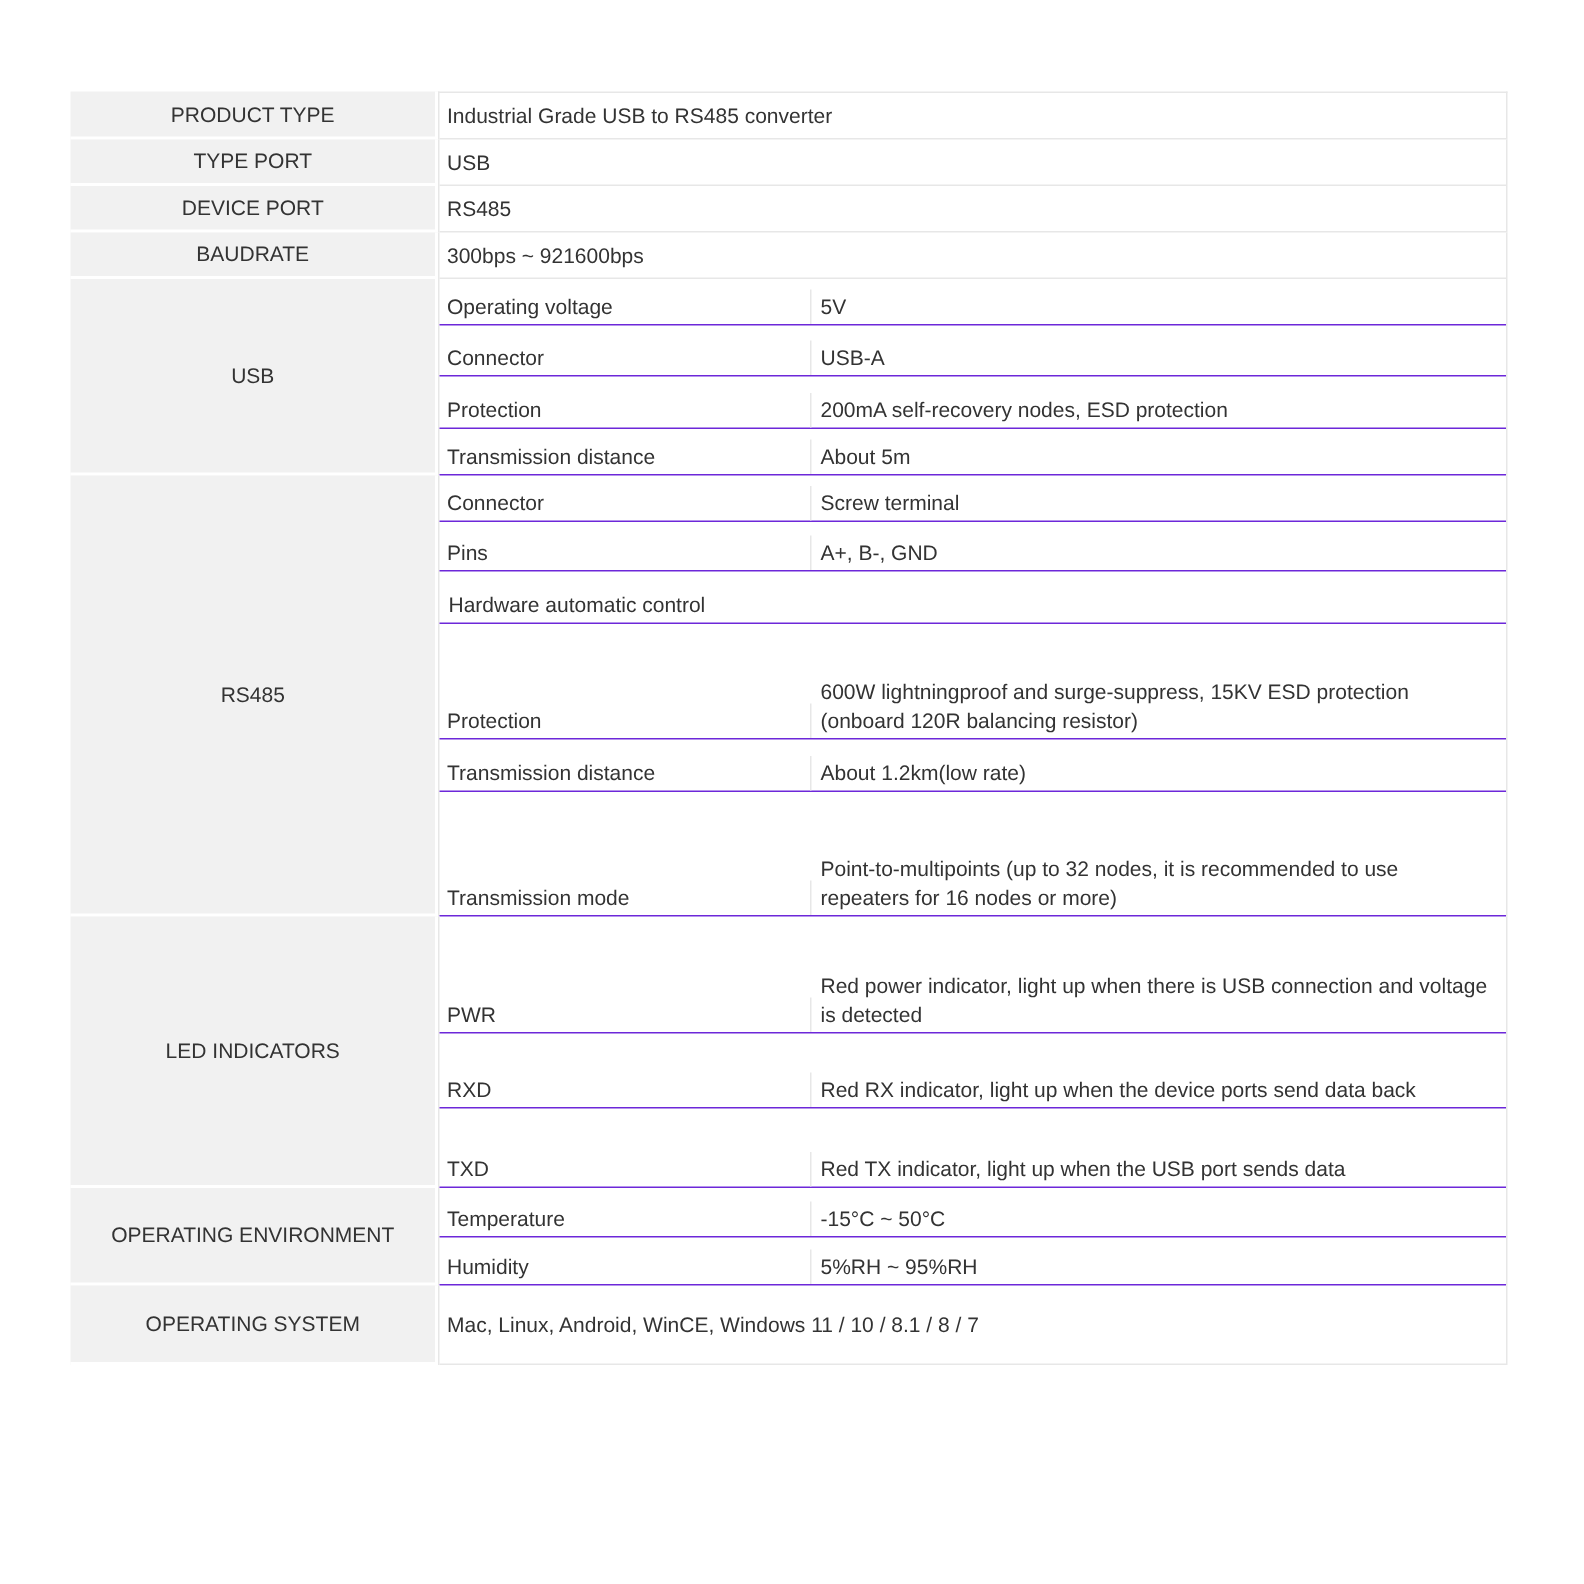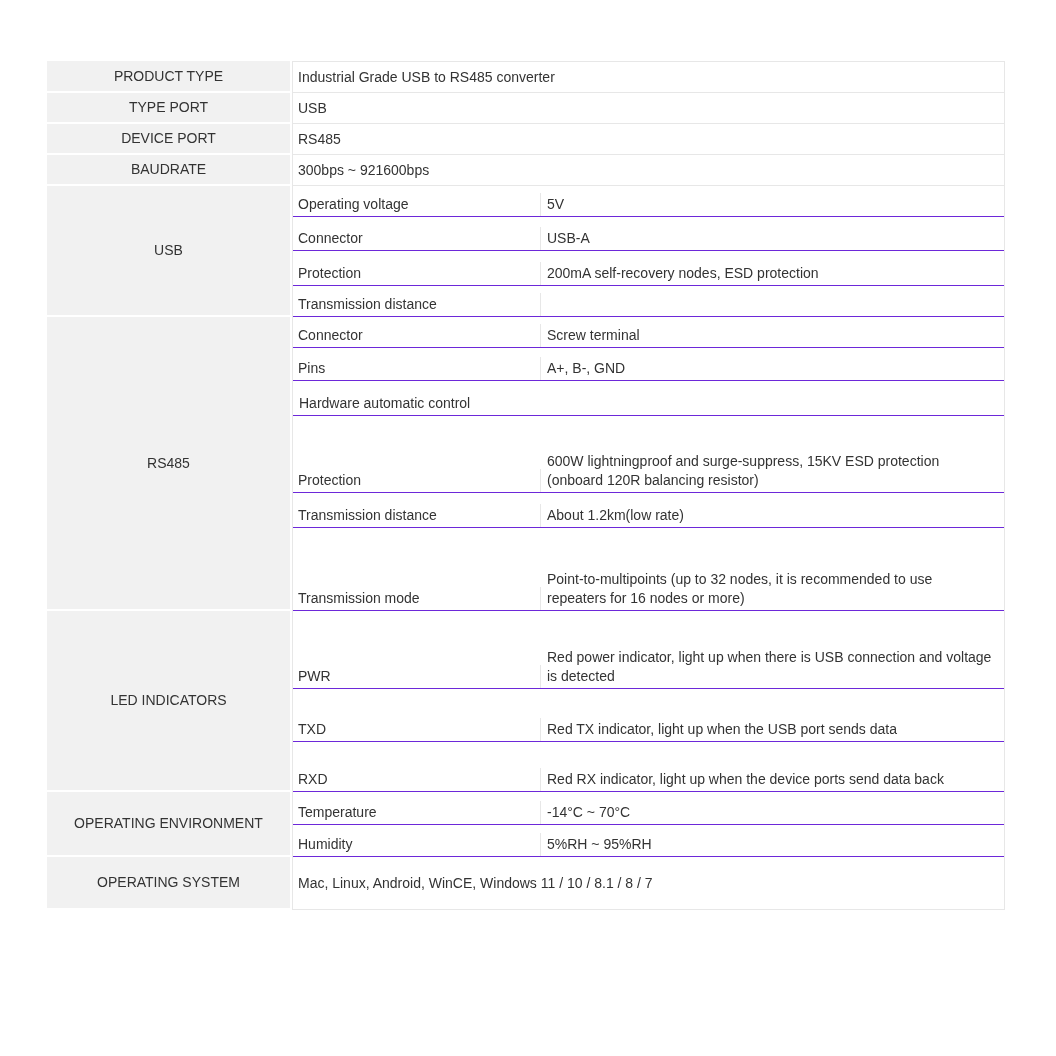--- a/index.html
+++ b/index.html
@@ -128,20 +128,21 @@
         <div class="srow r34">
           <div class="slabel">Connector</div>
           <div class="sval">USB-A</div>
         </div>
         <div class="srow r35">
           <div class="slabel">Protection</div>
           <div class="sval">200mA self-recovery nodes, ESD protection</div>
         </div>
         <div class="srow r31">
           <div class="slabel">Transmission distance</div>
+          <div class="sval">About 5m</div>
         </div>
       </div>
     </div>
 
     <div class="trow">
       <div class="hcell">RS485</div>
       <div class="rpart">
         <div class="srow r31">
           <div class="slabel">Connector</div>
           <div class="sval">Screw terminal</div>
@@ -168,37 +169,37 @@
       </div>
     </div>
 
     <div class="trow">
       <div class="hcell">LED INDICATORS</div>
       <div class="rpart">
         <div class="srow r78">
           <div class="slabel">PWR</div>
           <div class="sval">Red power indicator, light up when there is USB connection and voltage is detected</div>
         </div>
+        <div class="srow r50">
+          <div class="slabel">RXD</div>
+          <div class="sval">Red RX indicator, light up when the device ports send data back</div>
+        </div>
         <div class="srow r53">
           <div class="slabel">TXD</div>
           <div class="sval">Red TX indicator, light up when the USB port sends data</div>
         </div>
-        <div class="srow r50">
-          <div class="slabel">RXD</div>
-          <div class="sval">Red RX indicator, light up when the device ports send data back</div>
-        </div>
       </div>
     </div>
 
     <div class="trow">
       <div class="hcell">OPERATING ENVIRONMENT</div>
       <div class="rpart">
         <div class="srow r33">
           <div class="slabel">Temperature</div>
-          <div class="sval">-14°C ~ 70°C</div>
+          <div class="sval">-15°C ~ 50°C</div>
         </div>
         <div class="srow r32">
           <div class="slabel">Humidity</div>
           <div class="sval">5%RH ~ 95%RH</div>
         </div>
       </div>
     </div>
 
     <div class="trow">
       <div class="hcell r53">OPERATING SYSTEM</div>

